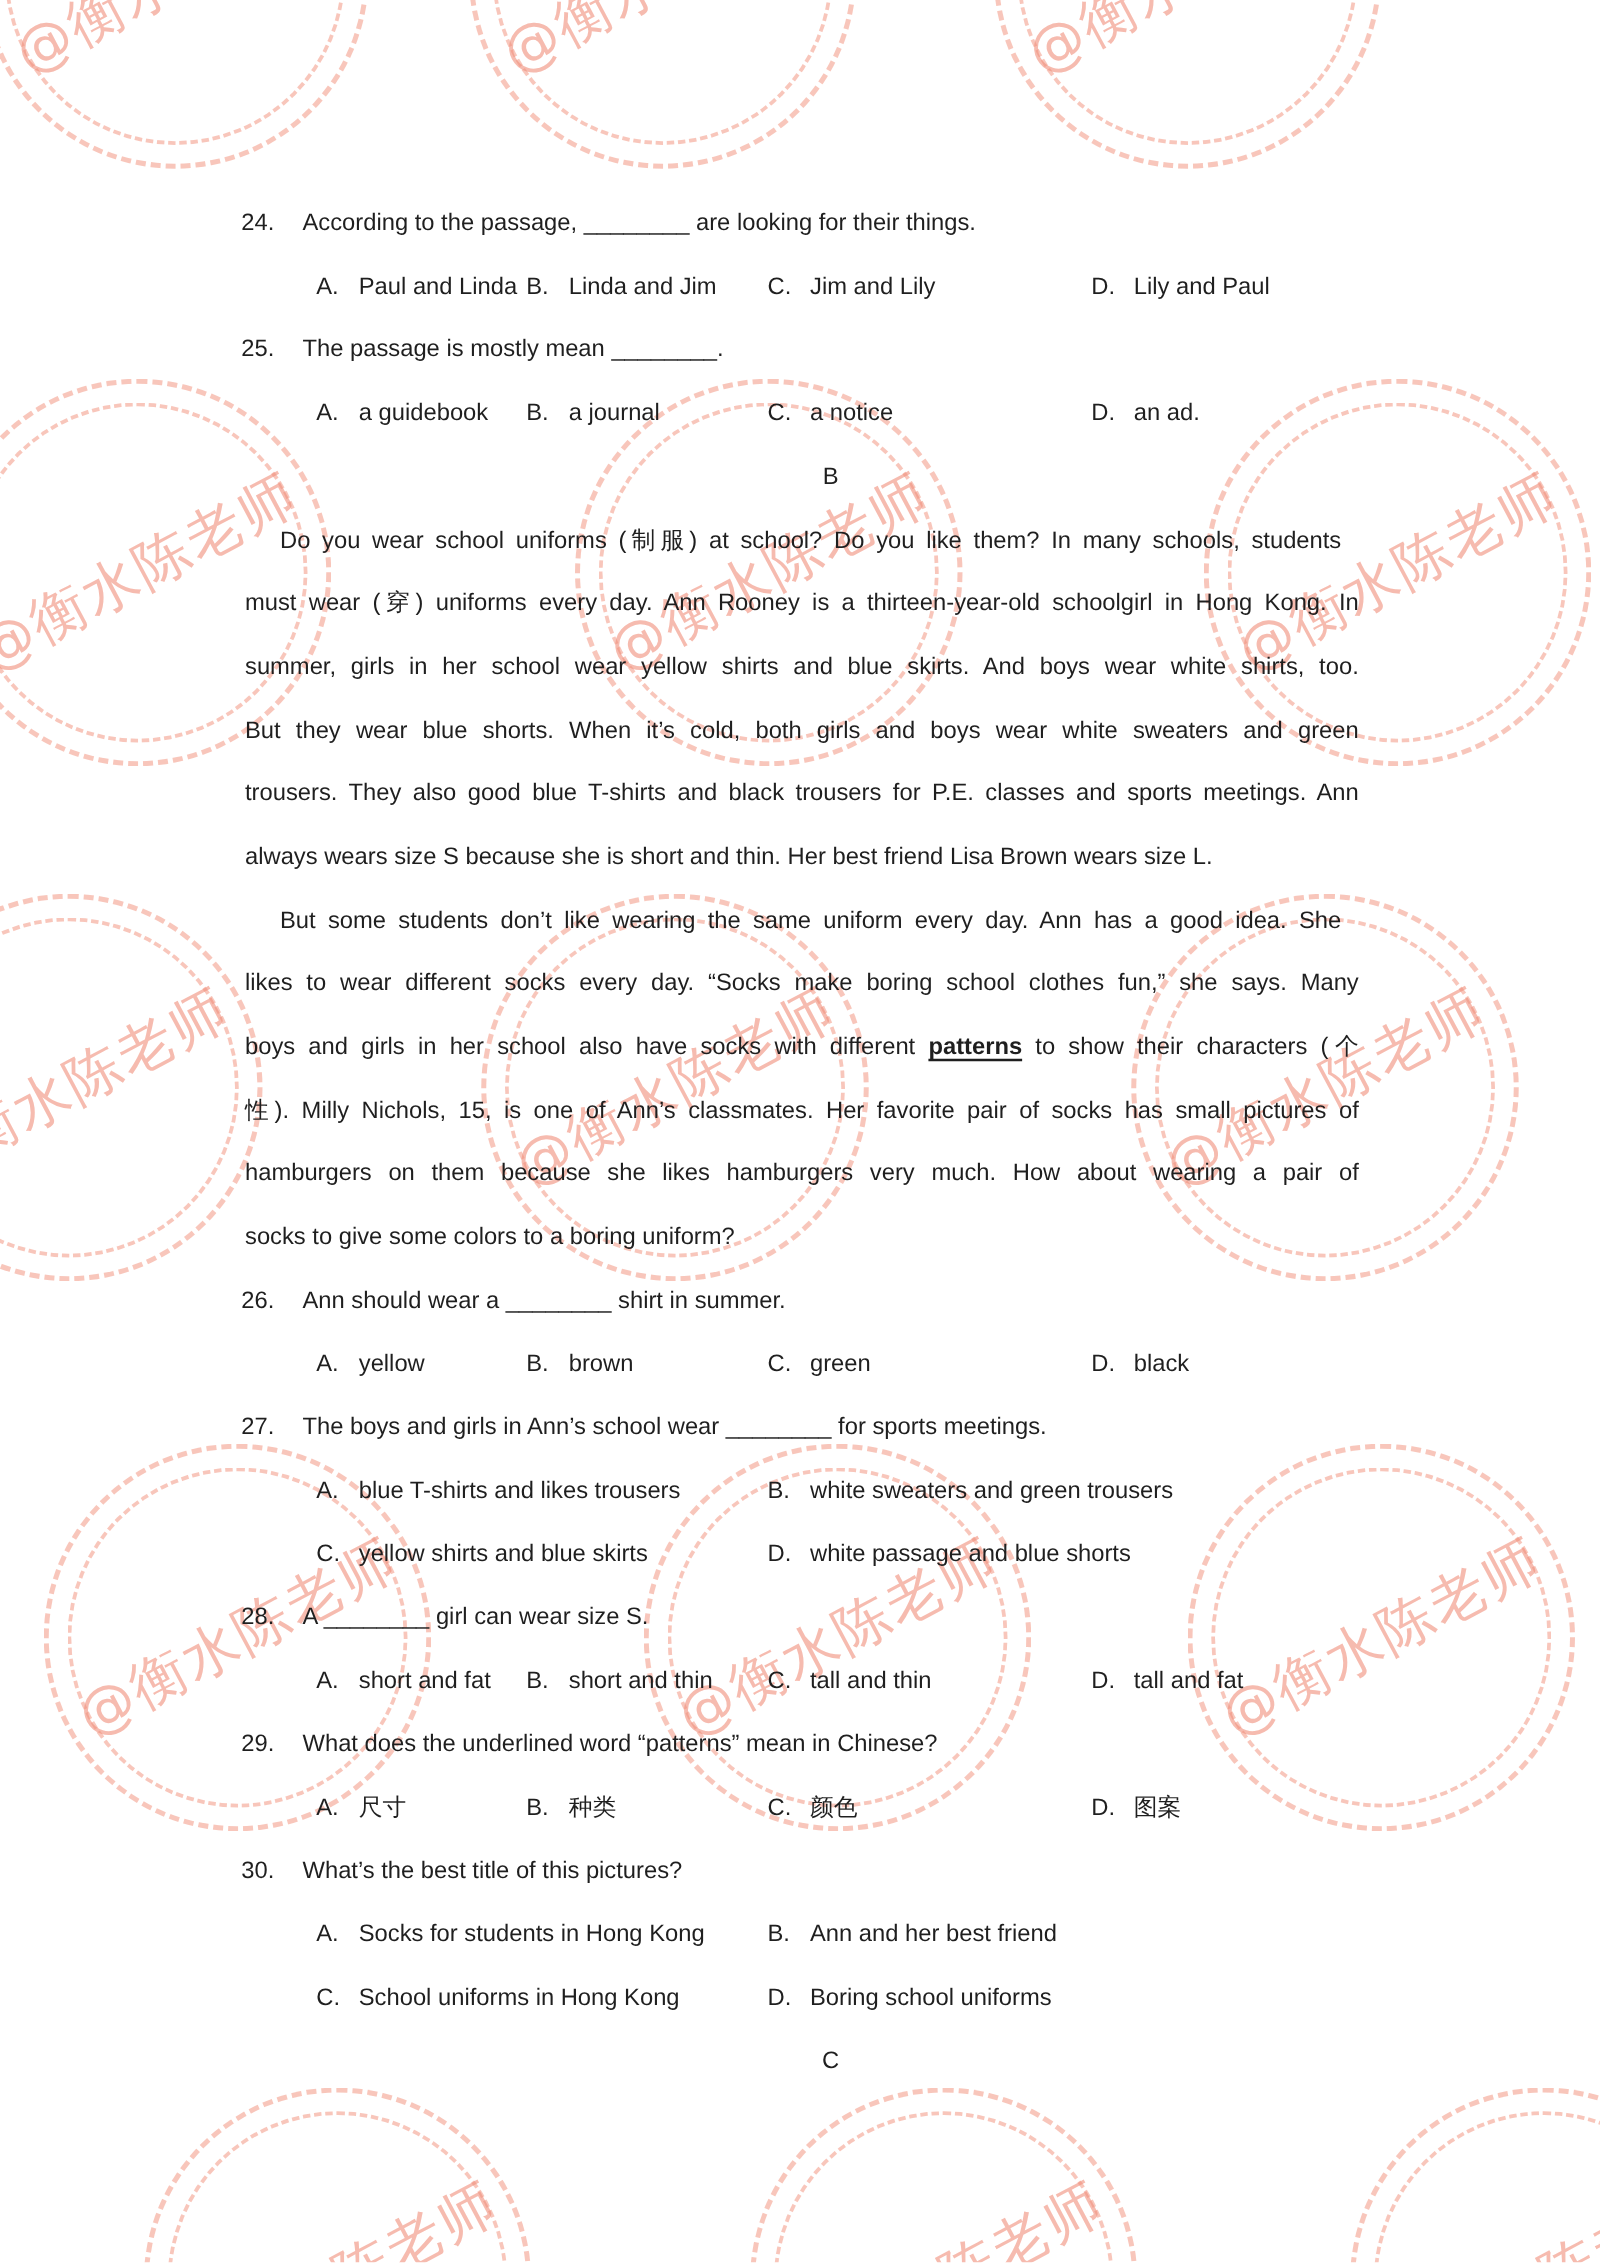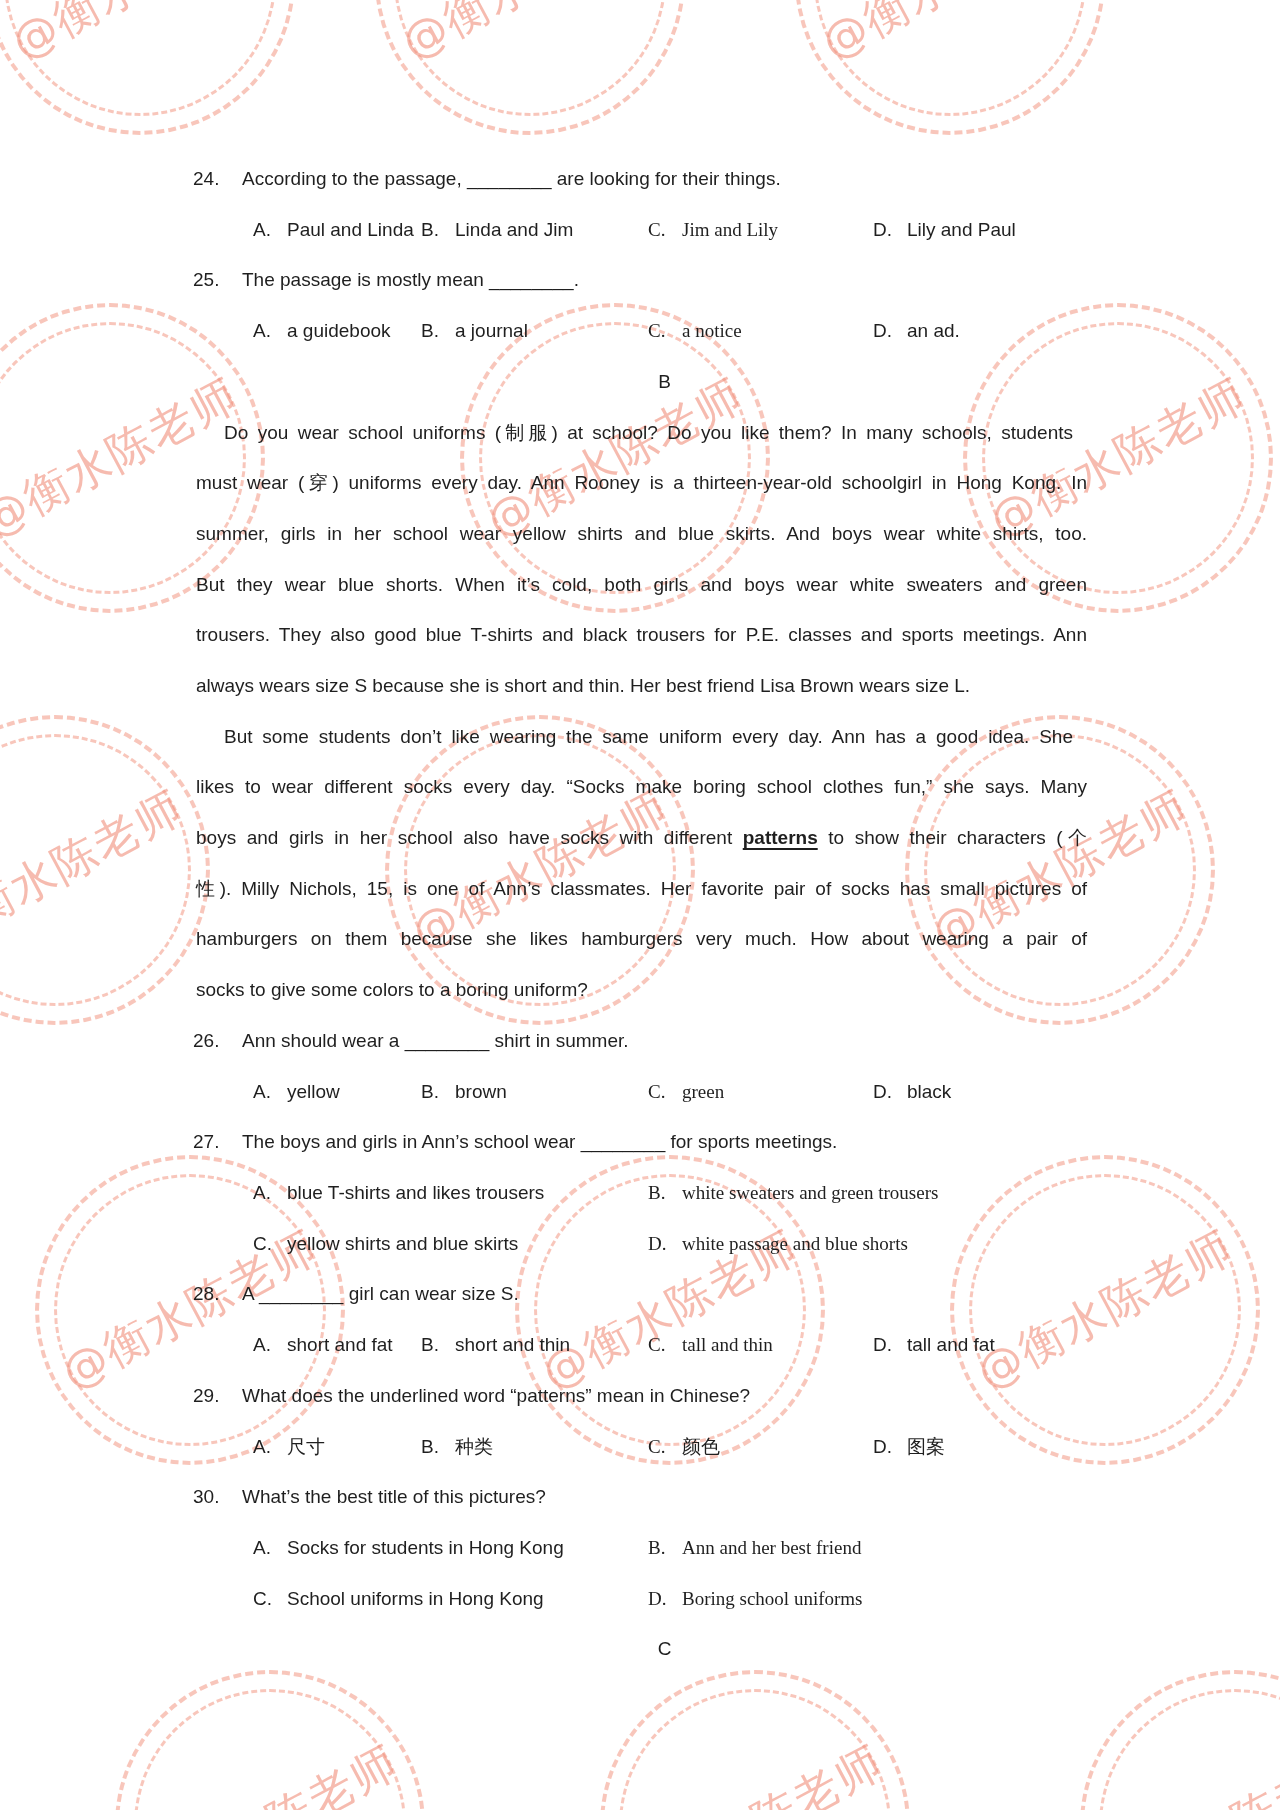--- a/index.html
+++ b/index.html
@@ -27,21 +27,21 @@
   .line{
     position:absolute;left:0;width:1280px;height:28px;
     font-size:19px;line-height:28px;z-index:2;white-space:nowrap;
   }
   .stem{padding-left:193px;}
   .qnum{display:inline-block;width:49px;}
   .opt{position:absolute;top:0;}
   .ol{display:inline-block;width:34px;}
   .c1{left:253px;}
   .c2{left:421px;}
-  .c3{left:648px;font-family:Liberation Serif, serif;}
+  .c3{left:614px;}
   .c4{left:873px;}
   .pline{left:196px;width:891px;white-space:normal;}
   .pline.first{left:224px;width:849px;}
   .just{text-align:justify;text-align-last:justify;}
   .heading{left:196px;width:891px;box-sizing:border-box;padding-left:46px;text-align:center;}
   .u{text-decoration:underline;text-underline-offset:4px;text-decoration-thickness:1.5px;font-weight:bold;}
 </style>
 </head>
 <body>
 

